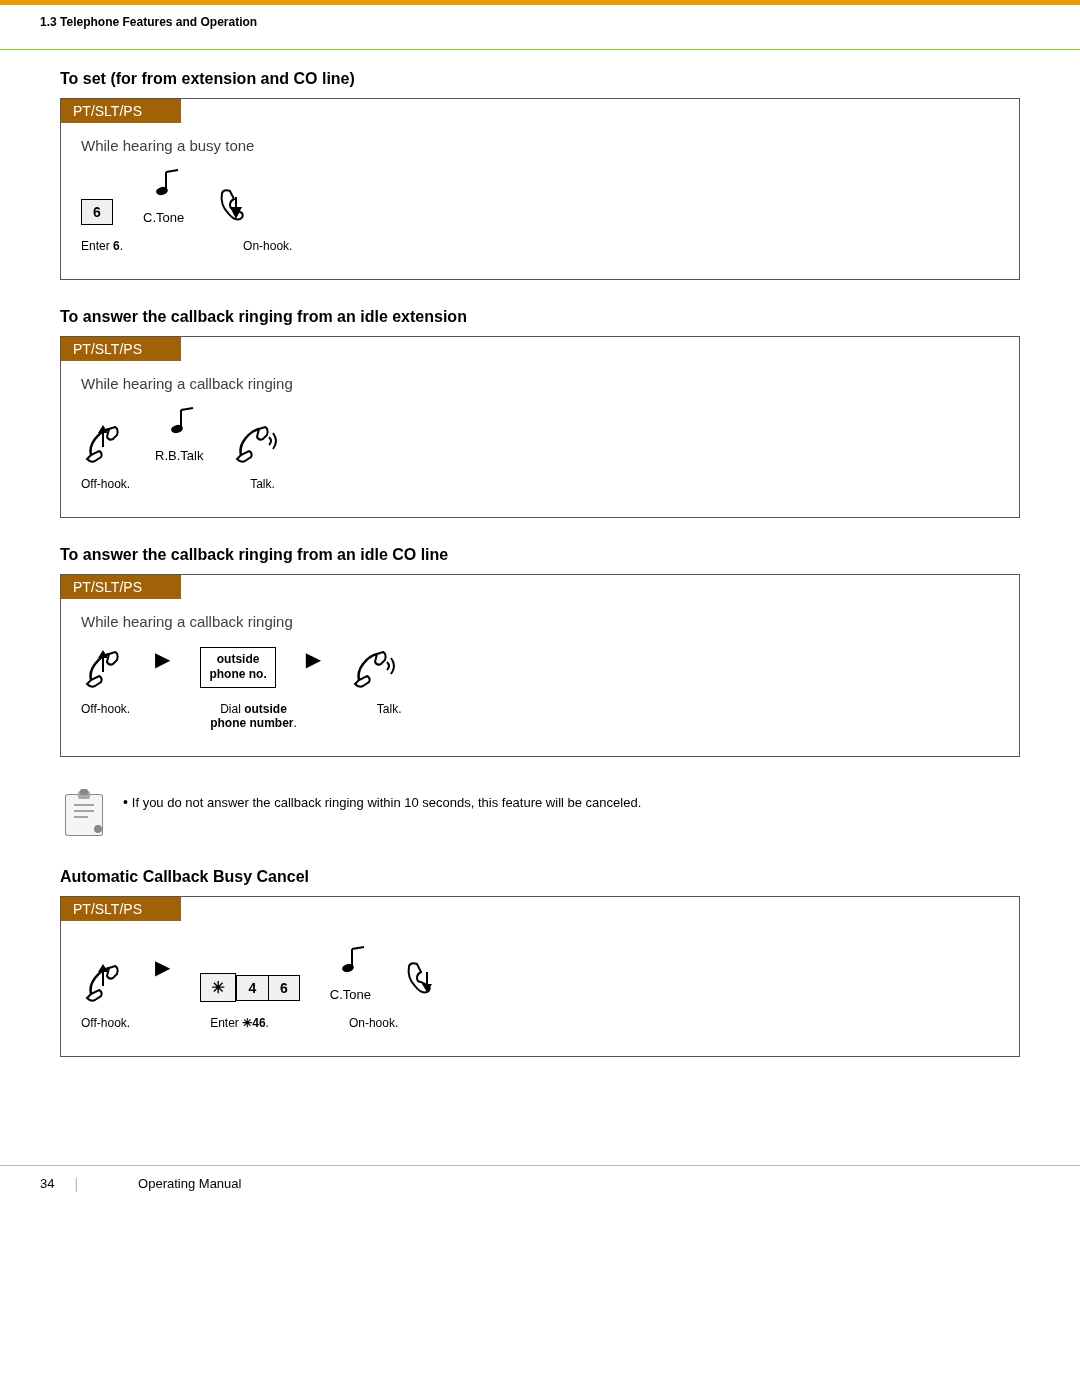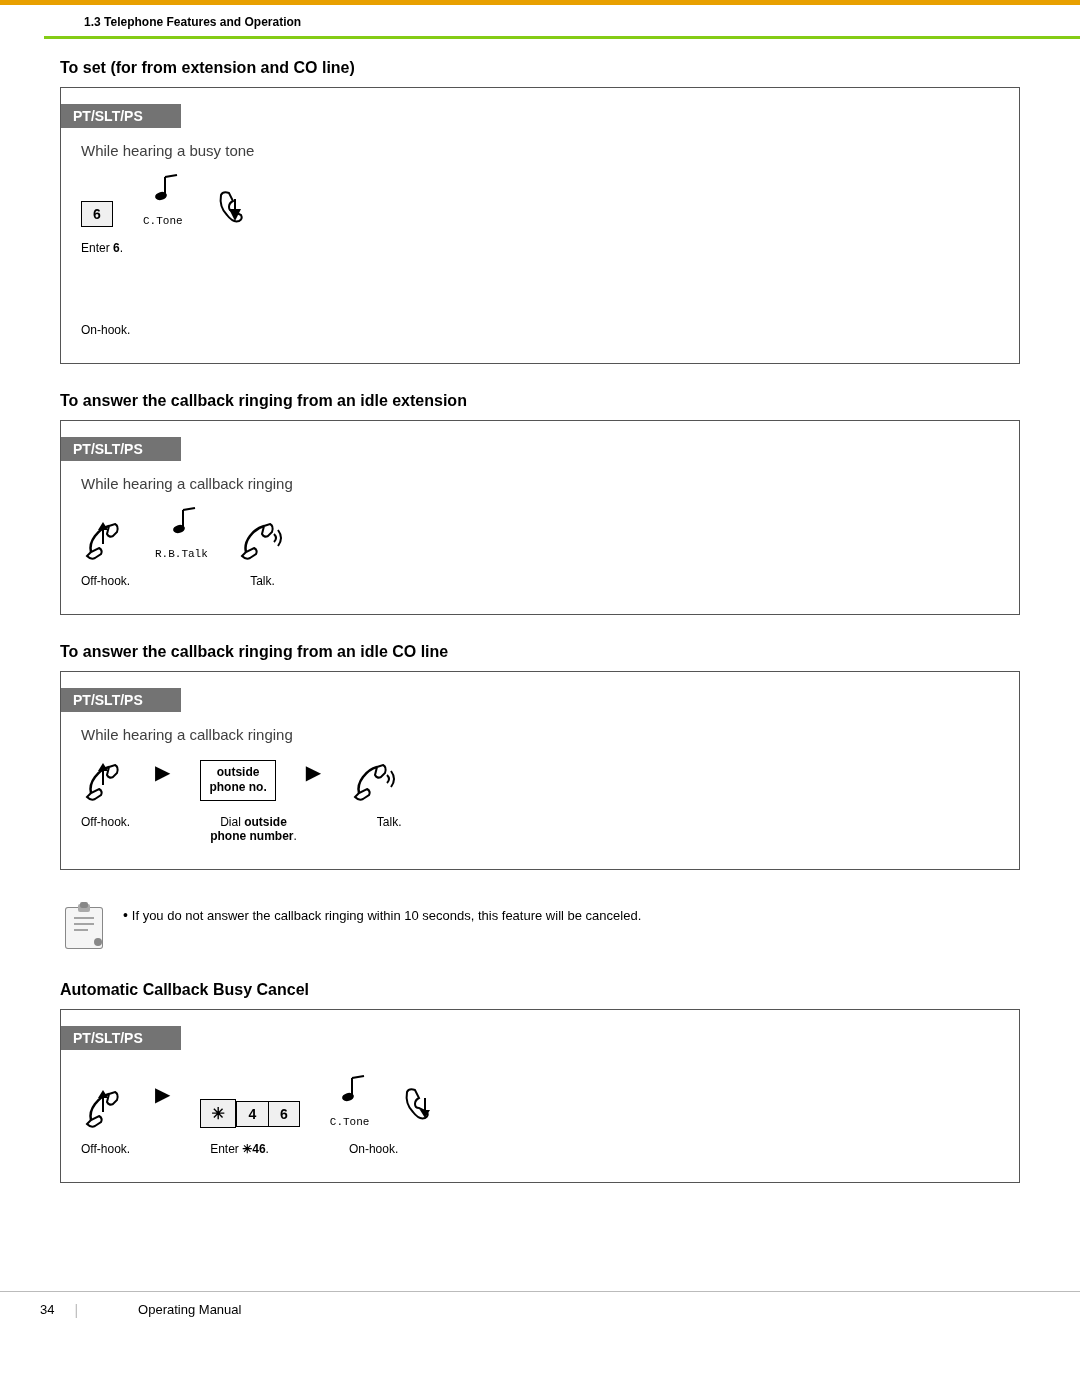--- a/index.html
+++ b/index.html
@@ -12,24 +12,23 @@
       color: #000;
     }
 
     .page-top-bar {
       height: 5px;
       background: #E8A000;
       width: 100%;
     }
 
     .header-section {
-      padding: 8px 40px 7px 40px;
-      border-bottom: 3px solid #84cc16;
+      padding: 8px 40px 20px 40px;
+      border-bottom: 1px solid #84cc16;
       margin-bottom: 0;
-      margin-left: 44px;
     }
 
     .header-title {
       font-size: 12px;
       font-weight: bold;
       color: #000;
     }
 
     .main-content {
       padding: 20px 60px 40px 60px;
@@ -43,28 +42,27 @@
     }
 
     .pt-box {
       border: 1px solid #555;
       margin-bottom: 28px;
       padding: 0;
       background: #fff;
     }
 
     .pt-box-header {
-      background: #737373;
+      background: #a16207;
       color: #fff;
-      font-weight: bold;
+      font-weight: normal;
       font-size: 14px;
       padding: 4px 12px;
       display: inline-block;
       min-width: 120px;
-      margin-top: 16px;
     }
 
     .pt-box-body {
       padding: 14px 20px 16px 20px;
     }
 
     .while-text {
       font-size: 15px;
       margin-bottom: 14px;
       color: #404040;
@@ -96,25 +94,24 @@
     }
 
     
     .icon-wrap {
       display: flex;
       flex-direction: column;
       align-items: center;
     }
 
     .icon-sub-label {
-      font-size: 11px;
+      font-size: 13px;
       color: #000;
       margin-top: 2px;
       text-align: center;
-      font-family: Liberation Mono, monospace;
     }
 
     .key-box {
       border: 1px solid #000;
       background: #f0f0f0;
       padding: 4px 10px;
       font-size: 14px;
       font-weight: bold;
       min-width: 32px;
       text-align: center;
@@ -234,21 +231,21 @@
               <defs>
                 <marker id="arr" markerWidth="6" markerHeight="6" refX="3" refY="3" orient="auto">
                   <path d="M0,0 L6,3 L0,6 Z" fill="#000"></path>
                 </marker>
               </defs>
             </svg>
           </div>
         </div>
       </div>
 
-      <div class="steps-row" style="align-items:flex-start; gap:30px; margin-top:2px;flex-direction:column;">
+      <div class="steps-row" style="align-items:flex-start; gap:30px; margin-top:2px;">
         <div class="step-label">Enter <b>6</b>.</div>
         <div class="step-label" style="min-width:60px;"></div>
         <div class="step-label">On-hook.</div>
       </div>
     </div>
   </div>
 
   <div class="section-heading">To answer the callback ringing from an idle extension</div>
 
   <div class="pt-box">

